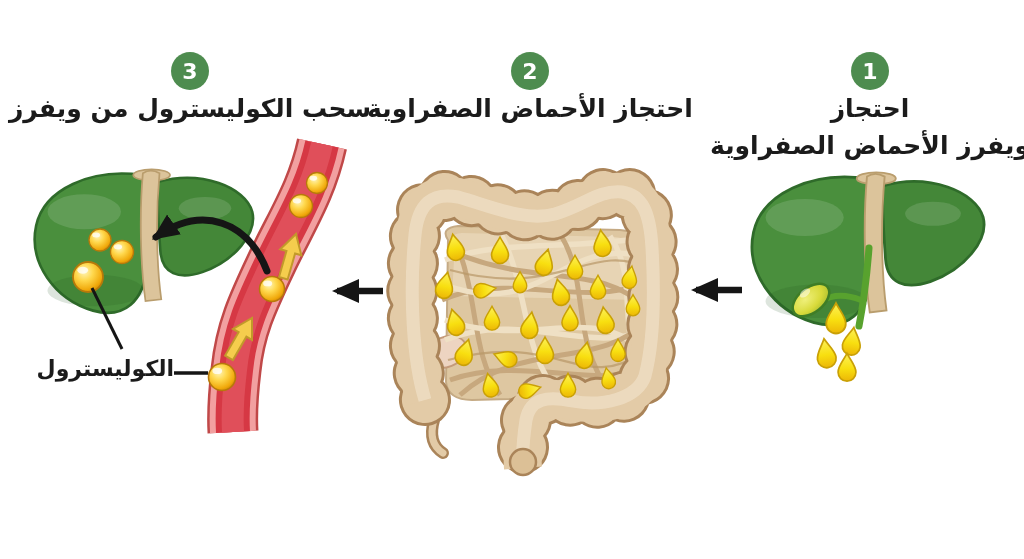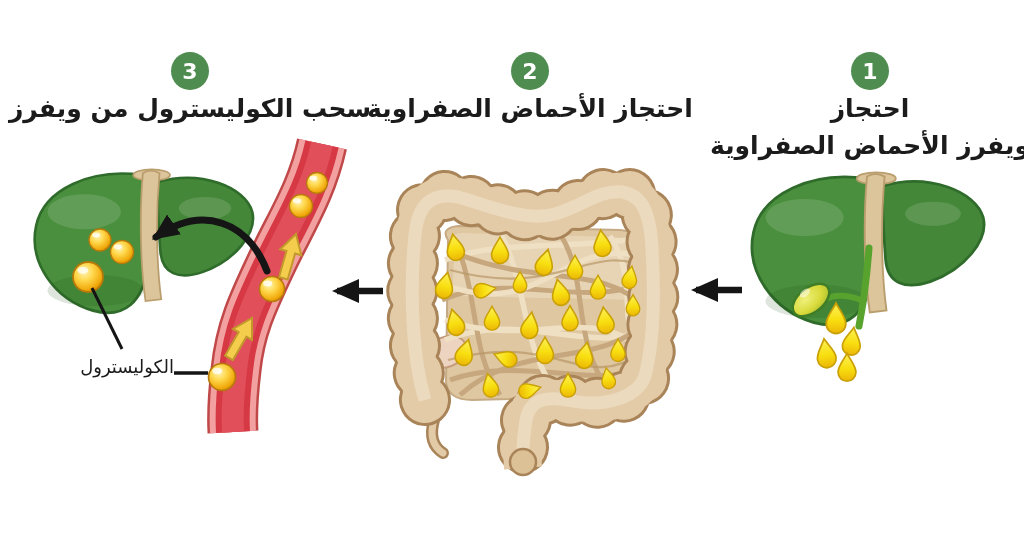--- a/index.html
+++ b/index.html
@@ -18,21 +18,21 @@
   .badge{
     width:38px;height:38px;border-radius:50%;
     background:var(--badge-green,#4e8c4f);
     color:#ffffff;font-size:22px;font-weight:bold;
     display:flex;align-items:center;justify-content:center;
     margin-bottom:5px;
   }
   .step-title{font-size:25px;font-weight:bold;line-height:1.15;white-space:nowrap;}
   .step-sub{font-size:25px;font-weight:bold;line-height:1.2;margin-top:7px;white-space:nowrap;}
   .side-label{
-    position:absolute;direction:rtl;font-size:18px;font-weight:normal;
+    position:absolute;direction:rtl;font-size:22px;font-weight:bold;
     text-align:right;white-space:nowrap;
   }
   
   .liver-body{fill:var(--liver-green,#4a8f3d);stroke:var(--liver-dark,#2f6b2a);stroke-width:3;}
   .liver-right{fill:#448738;}
   .lig{fill:var(--ligament-tan,#dcc49b);stroke:#b99d6d;stroke-width:2;}
   .colon-dots-dark{fill:none;stroke:var(--intestine-outline,#aa8459);stroke-width:52;stroke-dasharray:.5 27;stroke-linecap:round;}
   .colon-dots{fill:none;stroke:var(--intestine-tan,#e3cba7);stroke-width:46;stroke-dasharray:.5 27;stroke-linecap:round;}
   .colon-fill{fill:none;stroke:var(--intestine-tan,#e3cba7);stroke-width:38;}
   .colon-sheen{fill:none;stroke:#f4e8d2;stroke-width:13;opacity:.55;}

